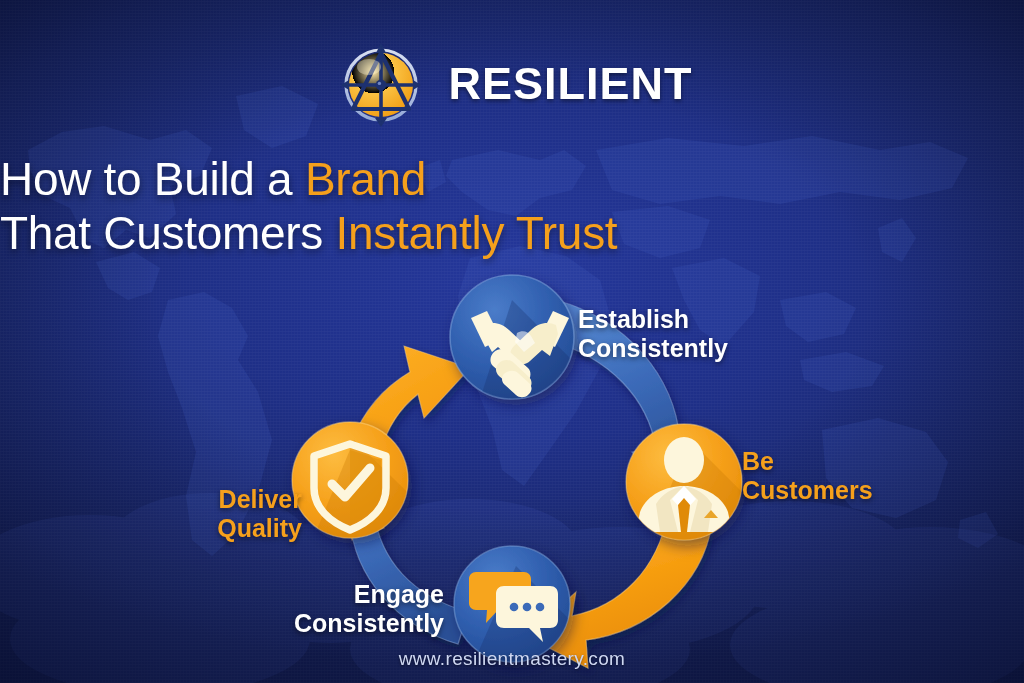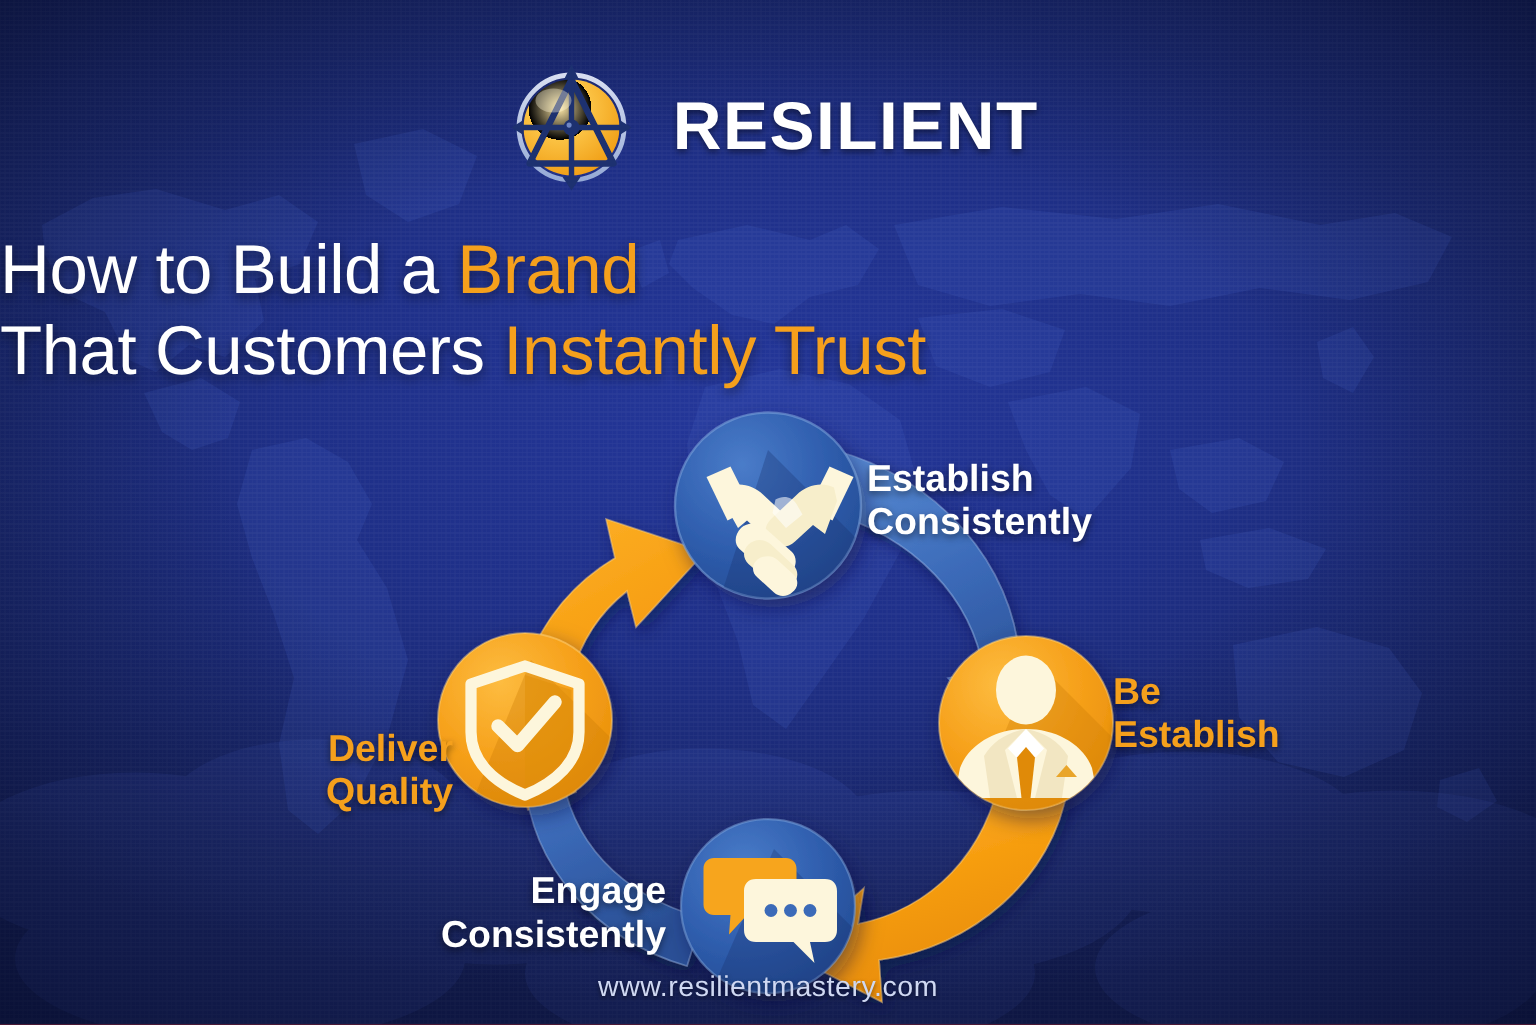--- a/index.html
+++ b/index.html
@@ -402,21 +402,21 @@
 
         <path d="M332,484 L345,497 L370,468" fill="none" stroke="#fdf6dc" stroke-width="9" stroke-linecap="round" stroke-linejoin="round"></path>
       </g>
     </g>
   </svg>
 
   <div class="node-label white lbl-credibility">Establish
 Consistently</div>
 
   <div class="node-label orange lbl-authentic">Be
-Establish</div>
+Customers</div>
 
   <div class="node-label white lbl-engage">Engage
 Consistently</div>
 
   <div class="node-label orange lbl-quality">Deliver
 Quality</div>
 
   <div class="footer">www.resilientmastery.com</div>
 
 </div>

